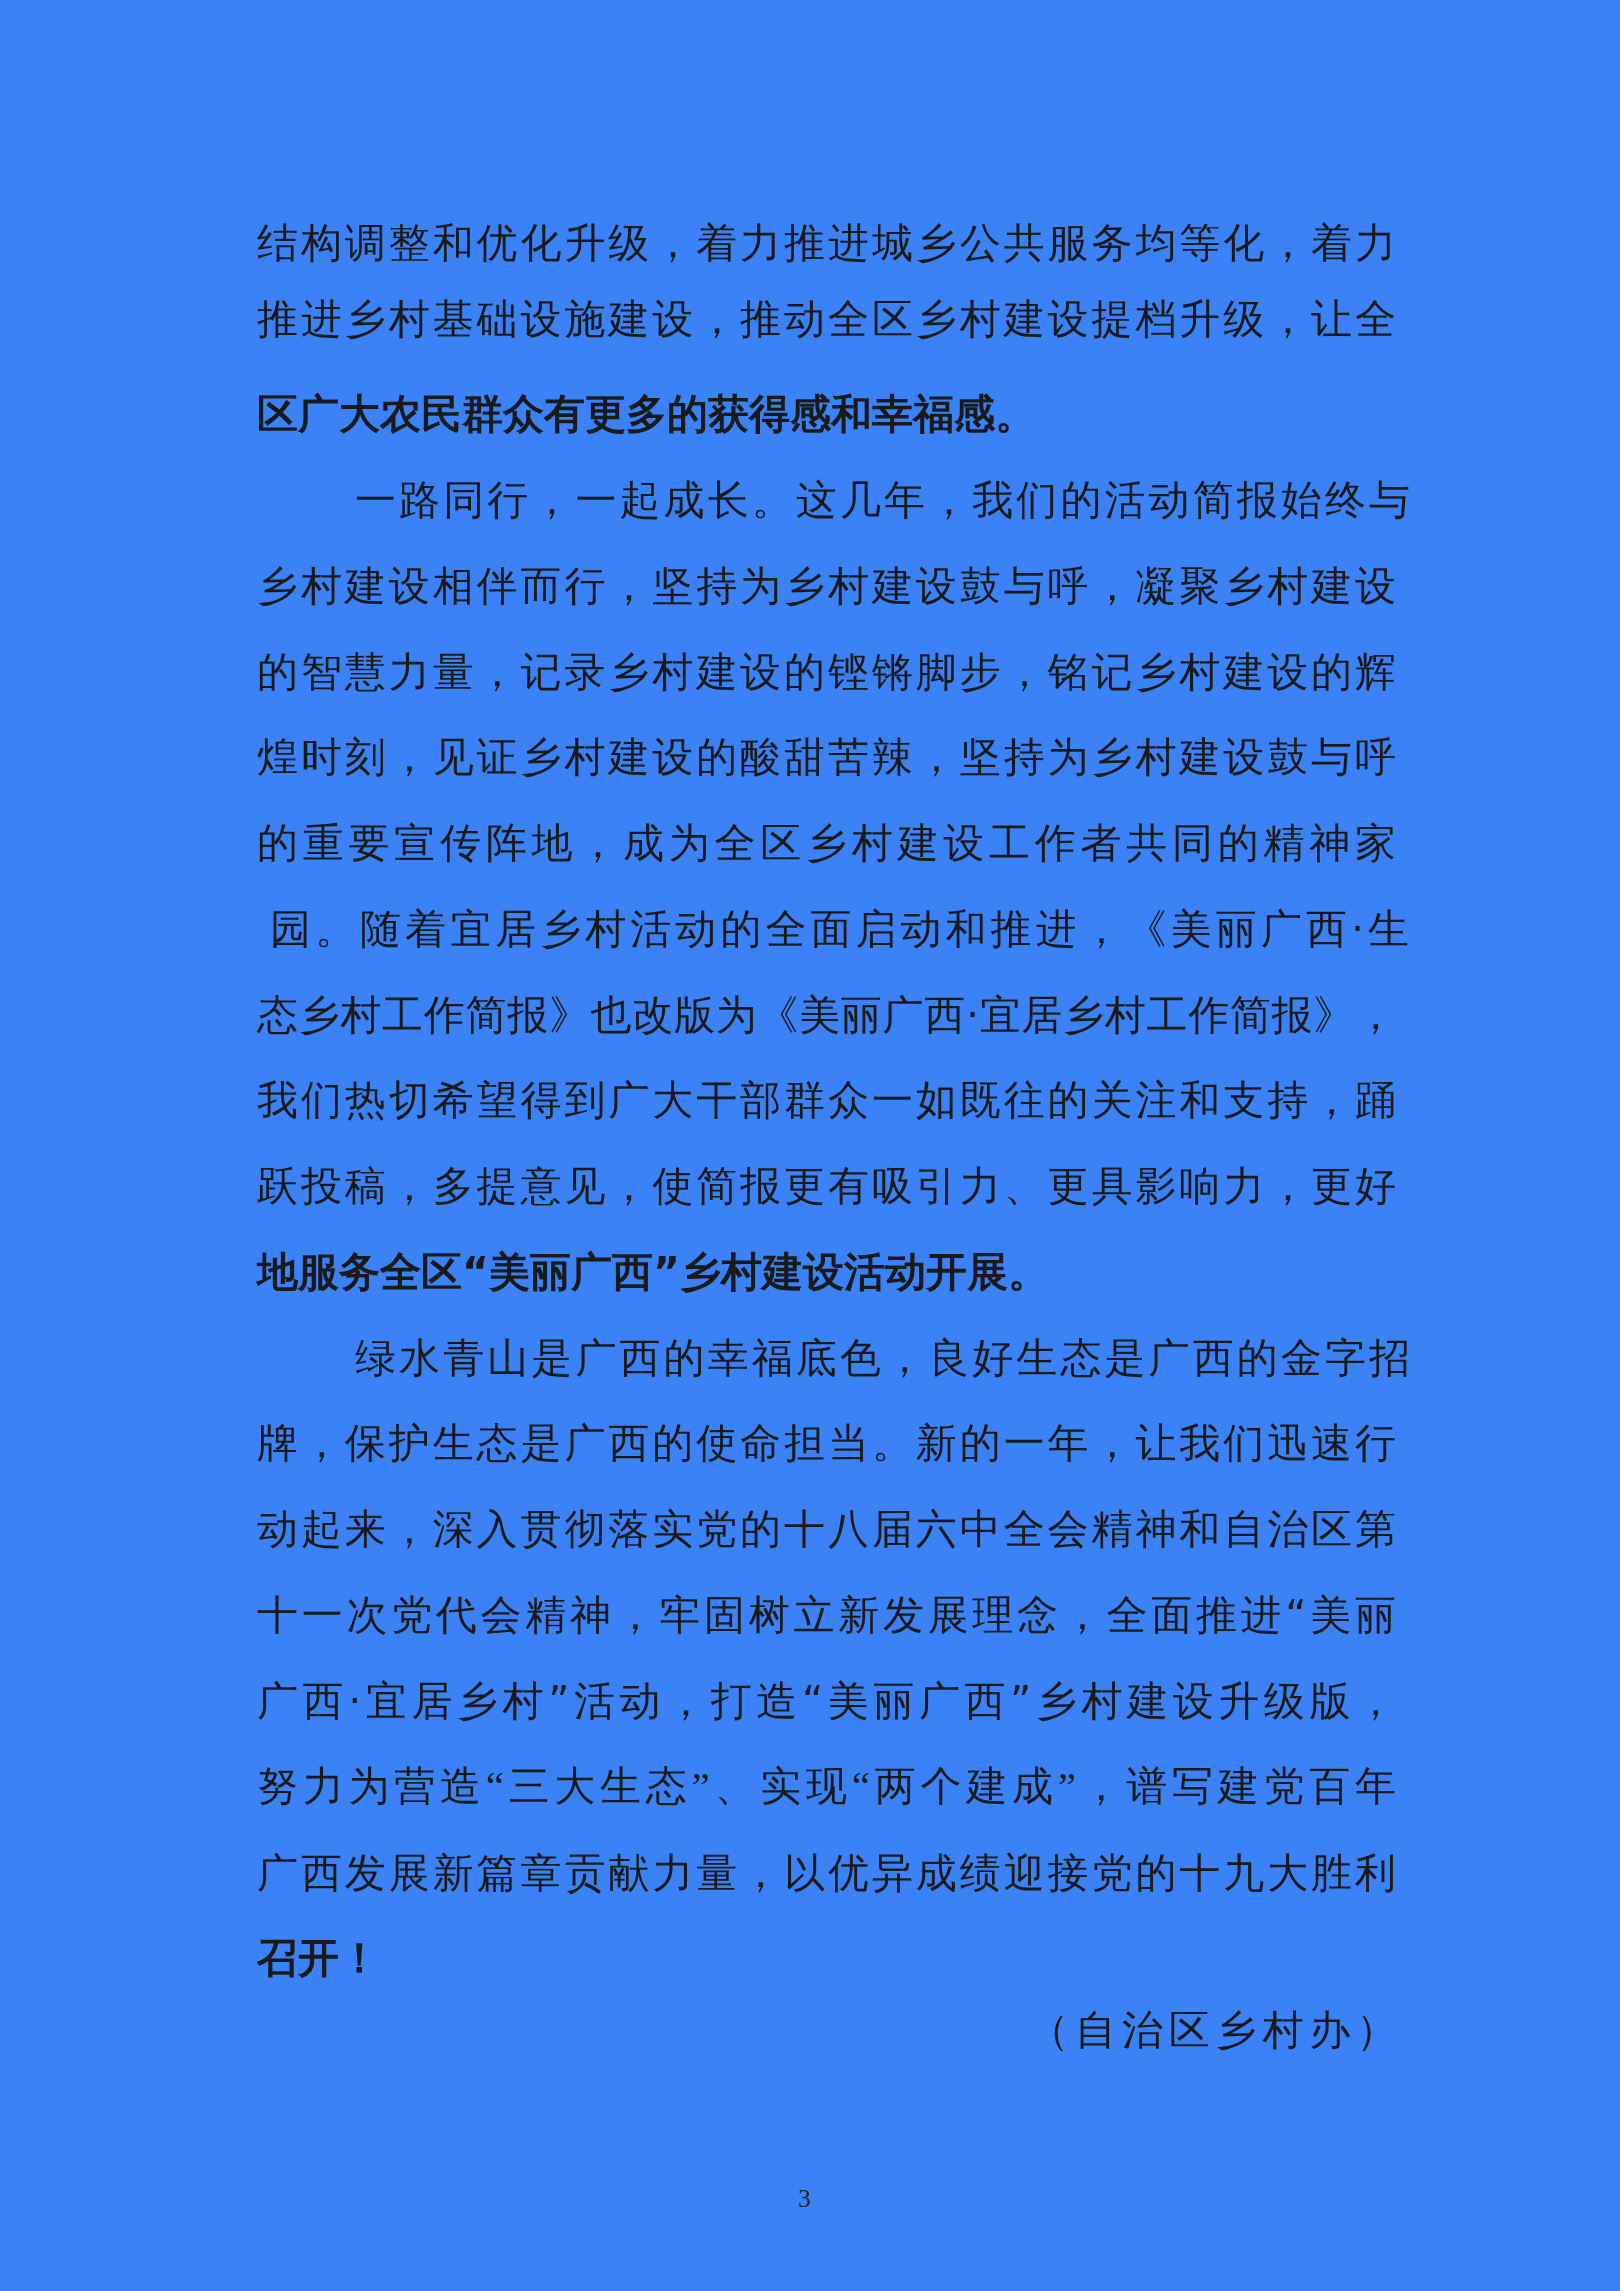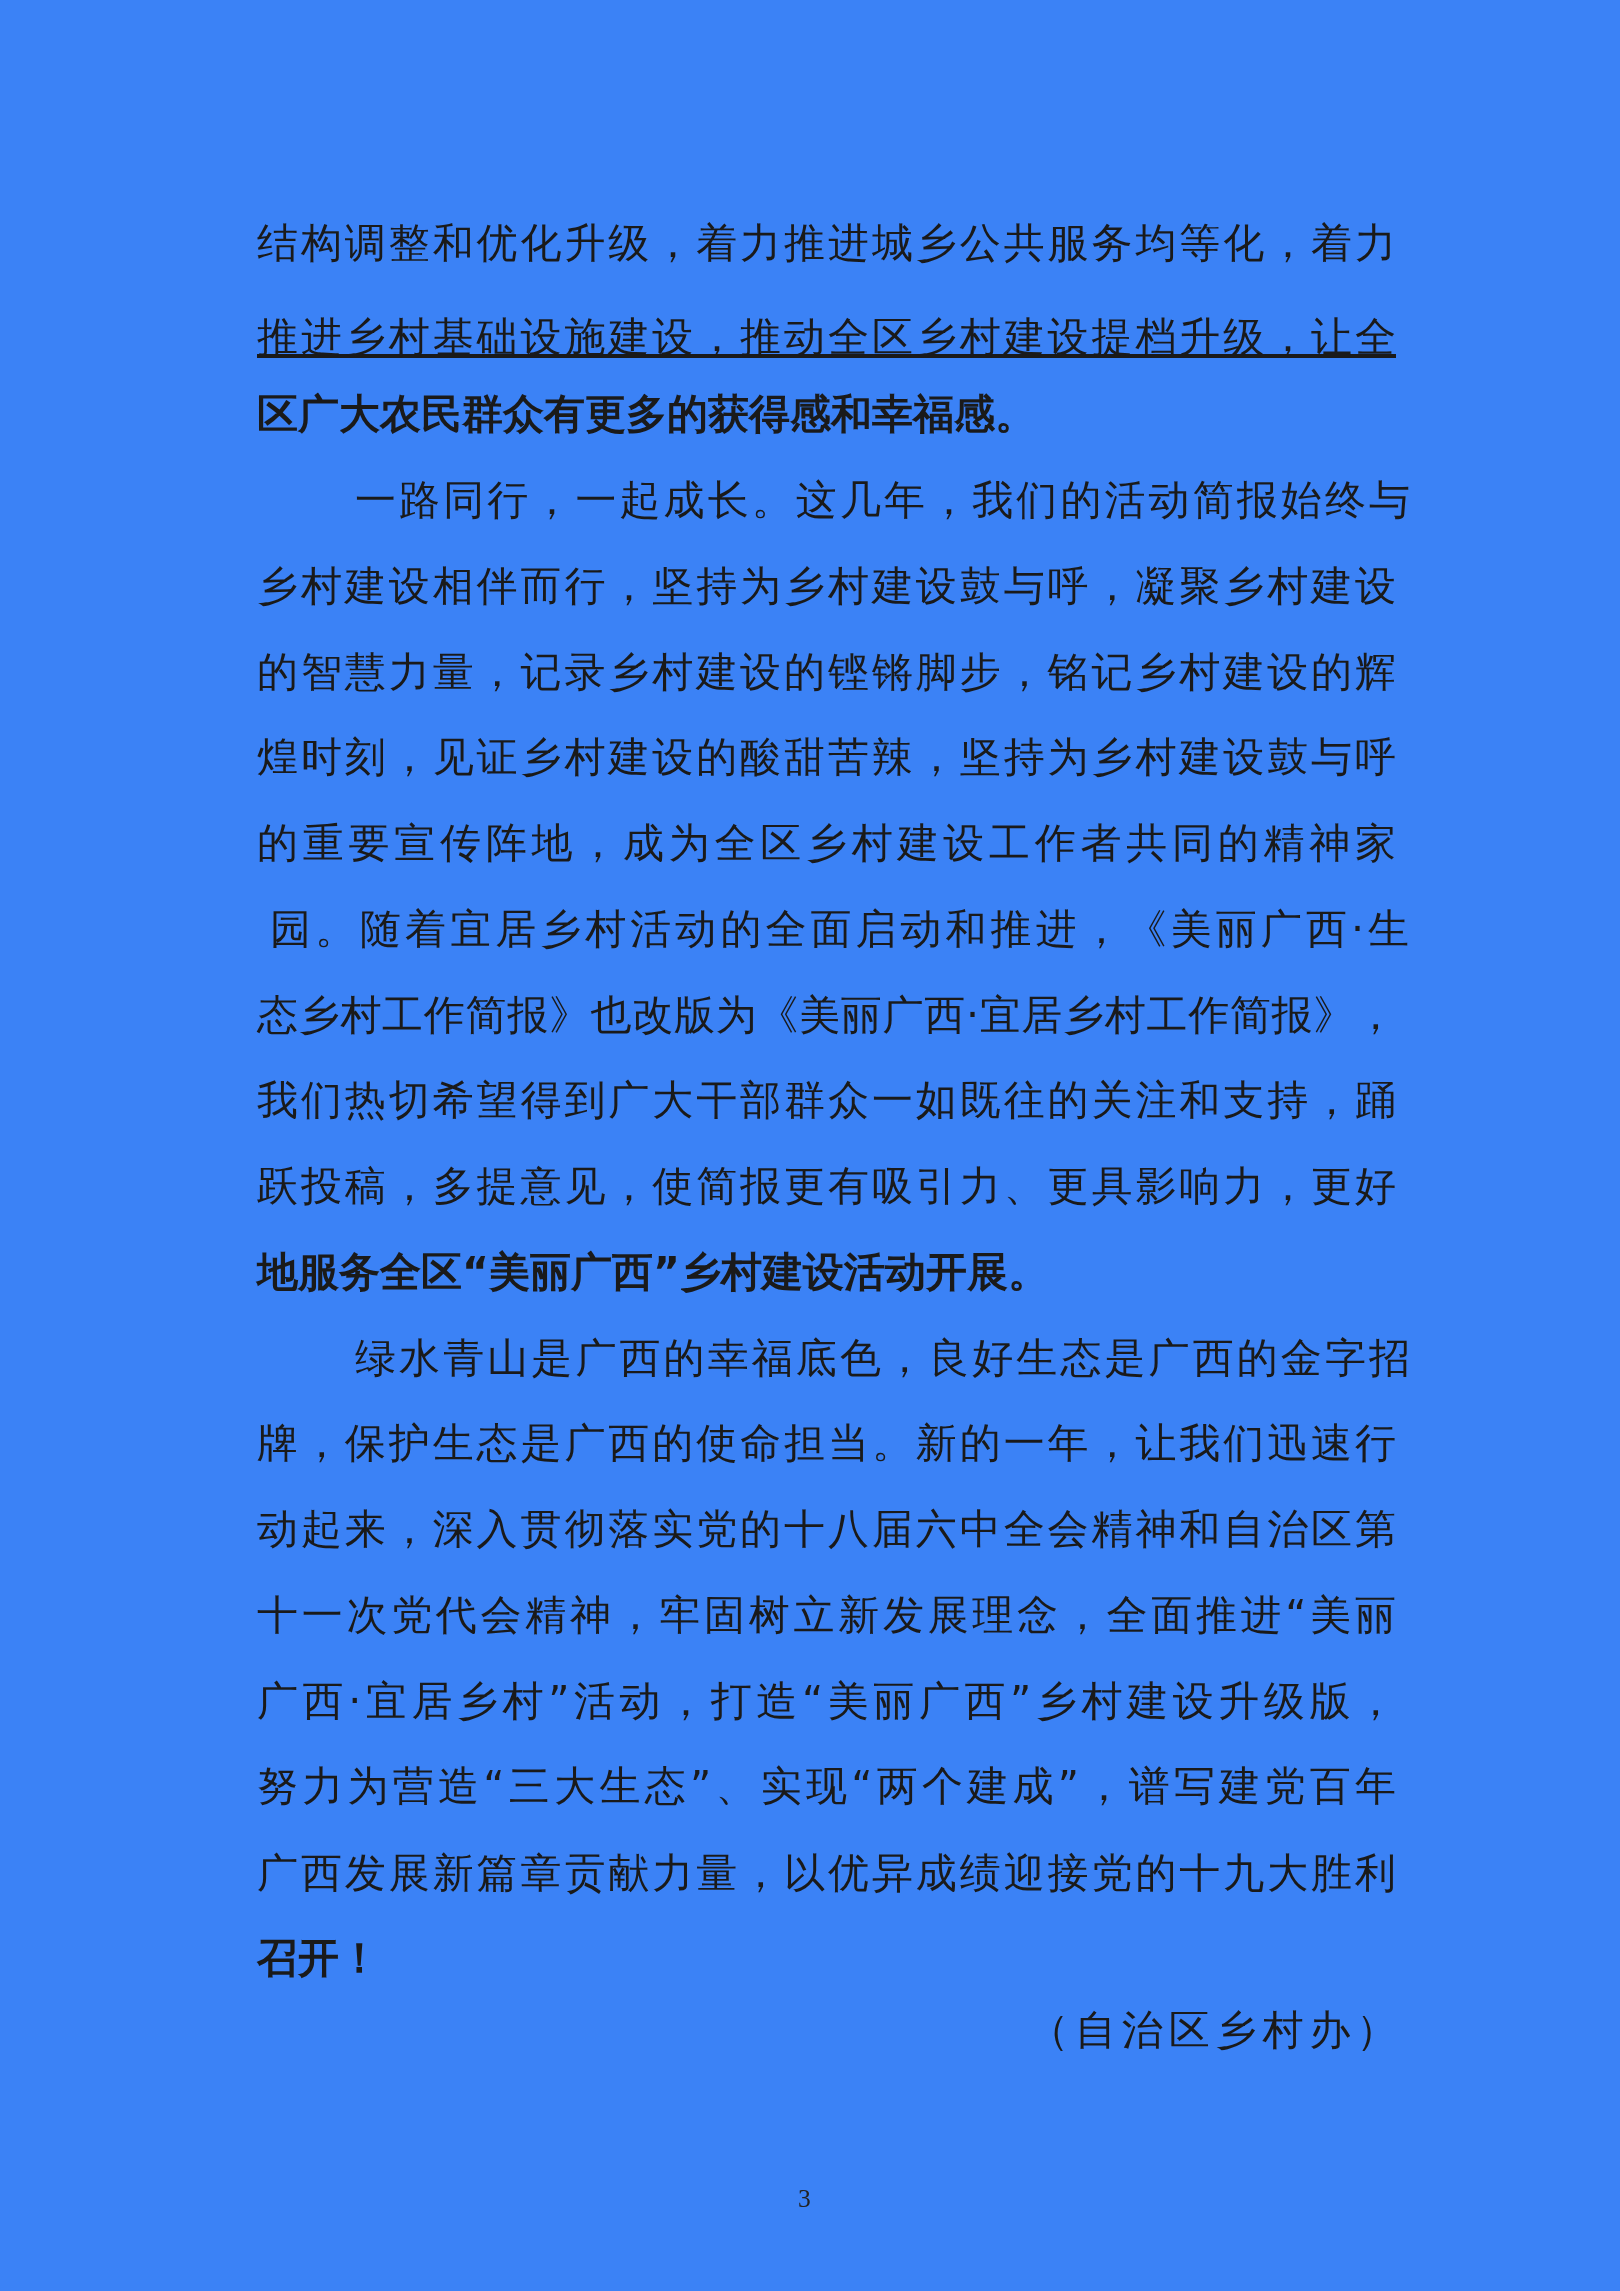--- a/index.html
+++ b/index.html
@@ -40,37 +40,37 @@
     font-size: 25.5px;
     color: #222;
   }
 </style>
 </head>
 <body>
 
 <div class="page">
   <div id="body-text">
       <div class="line" style="top: 220px;">结构调整和优化升级，着力推进城乡公共服务均等化，着力</div>
-      <div class="line" style="top: 314px; text-decoration: underline;">推进乡村基础设施建设，推动全区乡村建设提档升级，让全</div>
+      <div class="line" style="top: 296px;">推进乡村基础设施建设，推动全区乡村建设提档升级，让全</div>
       <div class="line last" style="top: 391px;">区广大农民群众有更多的获得感和幸福感。</div>
       <div class="line indent" style="top: 477px;">一路同行，一起成长。这几年，我们的活动简报始终与</div>
       <div class="line" style="top: 563px;">乡村建设相伴而行，坚持为乡村建设鼓与呼，凝聚乡村建设</div>
       <div class="line" style="top: 649px;">的智慧力量，记录乡村建设的铿锵脚步，铭记乡村建设的辉</div>
       <div class="line" style="top: 734px;">煌时刻，见证乡村建设的酸甜苦辣，坚持为乡村建设鼓与呼</div>
       <div class="line" style="top: 820px;">的重要宣传阵地，成为全区乡村建设工作者共同的精神家</div>
       <div class="line" style="top: 906px; margin-left: 13px;">园。随着宜居乡村活动的全面启动和推进，《美丽广西·生</div>
       <div class="line" style="top: 992px;">态乡村工作简报》也改版为《美丽广西·宜居乡村工作简报》，</div>
       <div class="line" style="top: 1077px;">我们热切希望得到广大干部群众一如既往的关注和支持，踊</div>
       <div class="line" style="top: 1163px;">跃投稿，多提意见，使简报更有吸引力、更具影响力，更好</div>
       <div class="line last" style="top: 1249px;">地服务全区“美丽广西”乡村建设活动开展。</div>
       <div class="line indent" style="top: 1335px;">绿水青山是广西的幸福底色，良好生态是广西的金字招</div>
       <div class="line" style="top: 1420px;">牌，保护生态是广西的使命担当。新的一年，让我们迅速行</div>
       <div class="line" style="top: 1506px;">动起来，深入贯彻落实党的十八届六中全会精神和自治区第</div>
       <div class="line" style="top: 1592px;">十一次党代会精神，牢固树立新发展理念，全面推进“美丽</div>
       <div class="line" style="top: 1678px;">广西·宜居乡村”活动，打造“美丽广西”乡村建设升级版，</div>
-      <div class="line" style="top: 1763px;">努力为营造“三大生态”、实现“两个建成”，谱写建党百年</div>
+      <div class="line" style="top: 1763px; font-family: Liberation Serif, serif;">努力为营造“三大生态”、实现“两个建成”，谱写建党百年</div>
       <div class="line" style="top: 1850px;">广西发展新篇章贡献力量，以优异成绩迎接党的十九大胜利</div>
       <div class="line last" style="top: 1935px;">召开！</div>
     </div>
   <div class="signature" style="top:2007px;">（自治区乡村办）</div>
   <div class="page-number">3</div>
 </div>
 
 
 </body></html>

